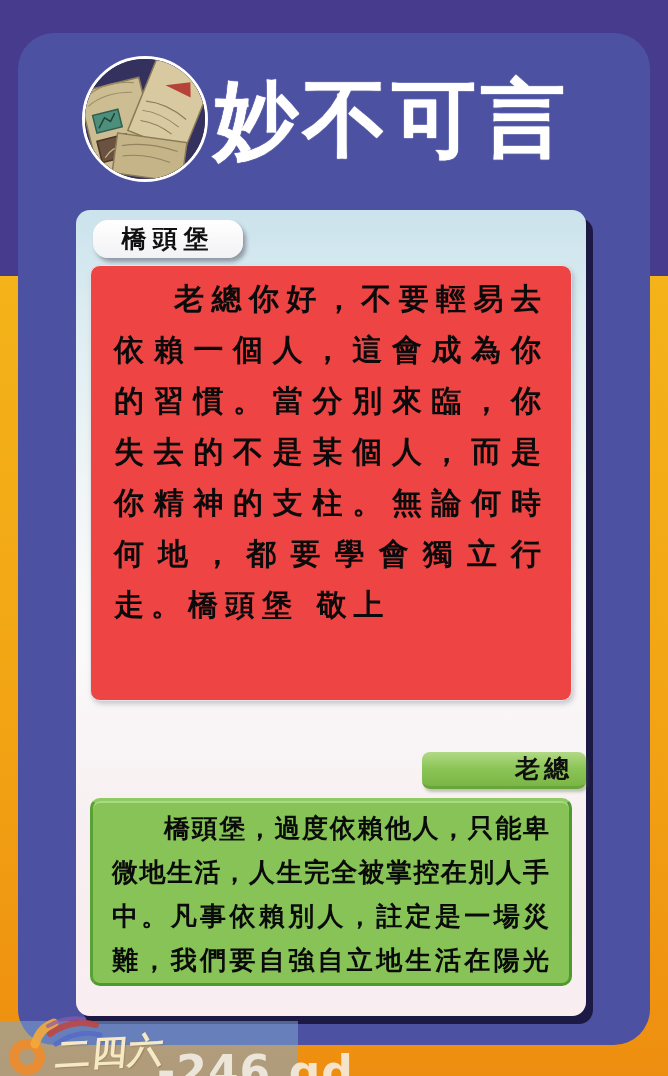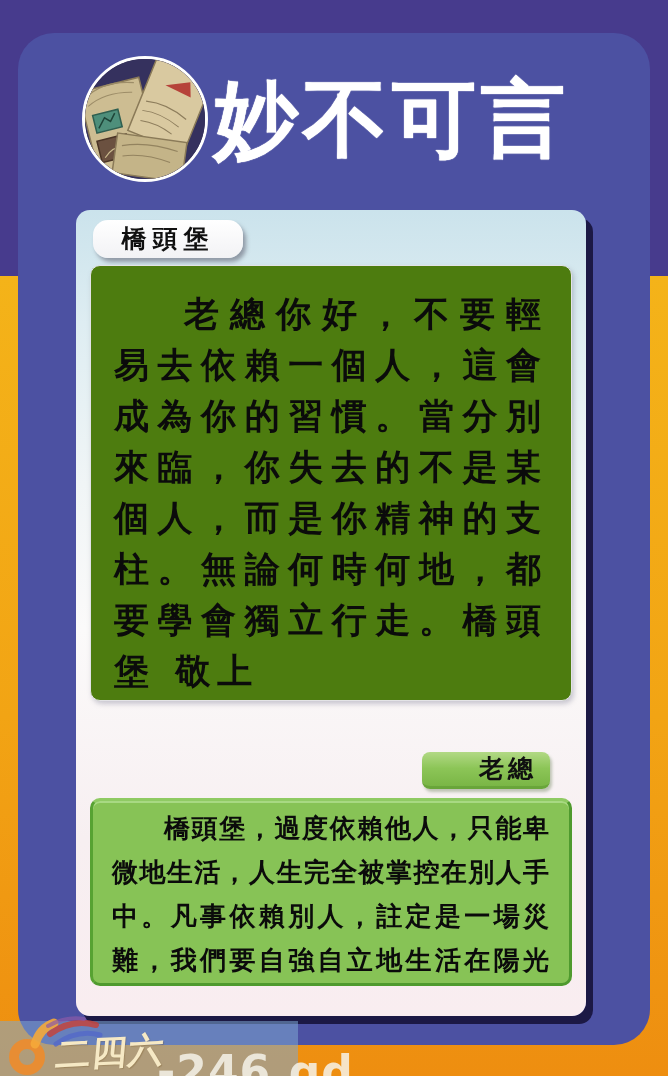--- a/index.html
+++ b/index.html
@@ -25,26 +25,26 @@
   .card{position:absolute;left:76px;top:210px;width:510px;height:806px;border-radius:14px;
     background:linear-gradient(180deg,#CBE3EC 0%,#DEEDF2 14%,#F0F5F6 34%,#FBFAFA 52%,#F7EFF1 78%,#F9EDF0 100%);
     box-shadow:7px 8px 0 #1C1945;}
   
   .name-tag{position:absolute;left:93px;top:220px;width:150px;height:38px;border-radius:15px;
     background:linear-gradient(180deg,#ffffff 0%,#f2f2f5 100%);
     box-shadow:3px 4px 4px rgba(90,90,105,0.55);
     text-align:center;line-height:38px;font-size:25px;font-weight:700;letter-spacing:6px;color:#101010;}
   
   .bubble-white{position:absolute;left:90px;top:265px;width:482px;height:436px;border-radius:10px;
-    background:#4d7c0f;border:1px solid #E3E3E6;box-shadow:2px 3px 5px rgba(110,110,135,0.35);
-    padding:23px 23px 0 23px;color:#0B0B0B;
-    font-size:35px;font-weight:700;line-height:51px;letter-spacing:7px;
+    background:#ef4444;border:1px solid #E3E3E6;box-shadow:2px 3px 5px rgba(110,110,135,0.35);
+    padding:7px 23px 0 23px;color:#0B0B0B;
+    font-size:30px;font-weight:700;line-height:51px;letter-spacing:7px;
     text-indent:2em;text-align:justify;text-justify:inter-character;overflow:hidden;}
   
-  .tag-green{position:absolute;left:422px;top:752px;width:128px;height:37px;border-radius:8px;
+  .tag-green{position:absolute;left:422px;top:752px;width:164px;height:37px;border-radius:8px;
     background:linear-gradient(180deg,#B2D985 0%,#8CC557 48%,#7AB646 100%);
     border-bottom:3px solid #69A53A;box-shadow:2px 3px 3px rgba(80,110,60,0.35);
     text-align:right;padding-right:13px;line-height:33px;font-size:25px;font-weight:700;
     letter-spacing:4px;color:#101010;}
   
   .bubble-green{position:absolute;left:90px;top:798px;width:482px;height:188px;border-radius:10px;
     background:#87C356;border:3px solid;border-color:#8FCA63 #4F9A2E #4F9A2E #57A232;
     box-shadow:inset 0 2px 0 #A8D983;
     padding:5px 19px 0 19px;color:#0B0B0B;
     font-size:26px;font-weight:700;line-height:44px;letter-spacing:1px;

